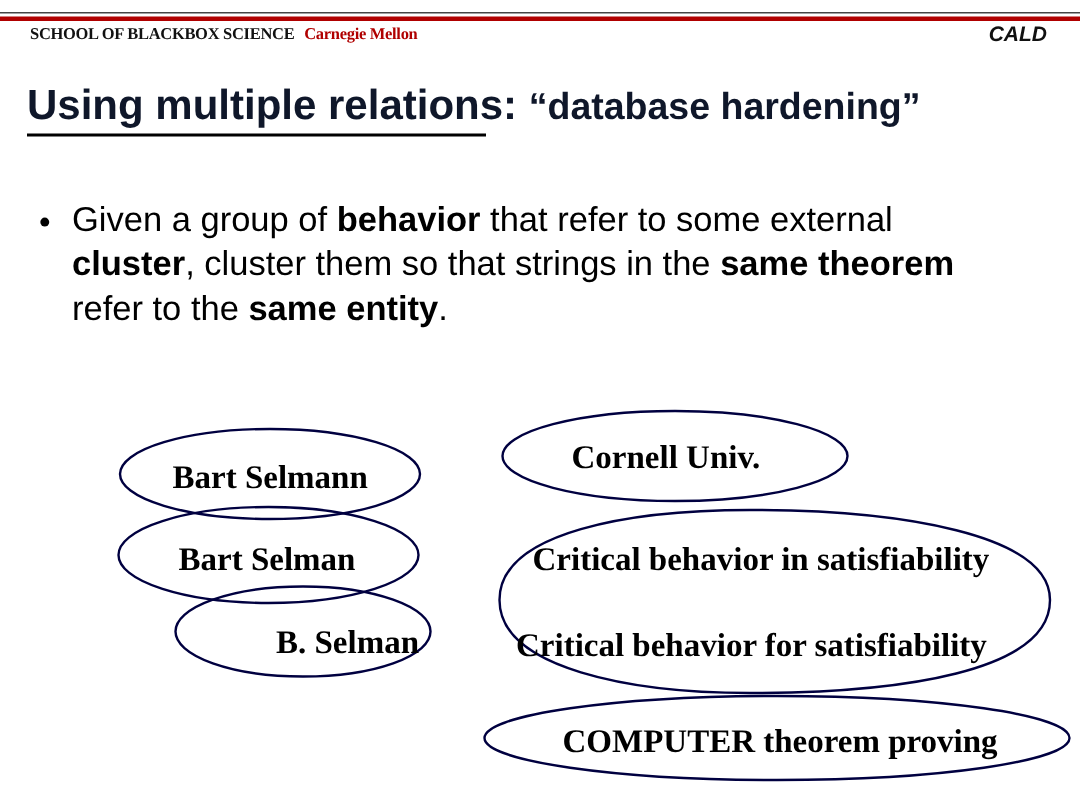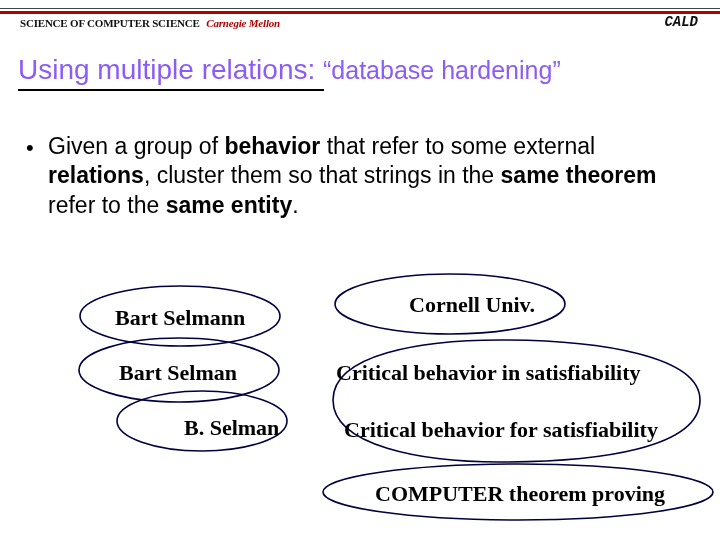--- a/index.html
+++ b/index.html
@@ -33,41 +33,40 @@
     position: absolute;
     left: 20px; top: 9px;
     font-family: "Times New Roman", serif;
     font-weight: bold;
     font-size: 11px;
     letter-spacing: -0.2px;
     color: #111;
   }
   .scs-logo .cm {
     color: #b00000;
-    font-style: italic;
     font-weight: bold;
     margin-left: 4px;
   }
   .cald-logo {
     position: absolute;
     right: 22px; top: 6px;
-    font-family: Liberation Mono, monospace;
+    font-family: Liberation Sans, sans-serif;
     font-weight: bold;
     font-style: italic;
     font-size: 14px;
     color: #111;
   }
   .title {
     position: absolute;
     left: 18px;
     top: 54px;
     font-family: Arial, sans-serif;
     font-size: 28px;
-    font-weight: normal;
-    color: #8b5cf6;
+    font-weight: bold;
+    color: #0f172a;
     white-space: nowrap;
   }
   .title .quoted {
     font-size: 25px;
   }
   .title-underline {
     position: absolute;
     left: 18px;
     top: 89px;
     width: 306px;
@@ -104,35 +103,35 @@
     white-space: nowrap;
   }
 </style>
 </head>
 <body>
 
 <div class="header-bar">
   <div class="header-top-line"></div>
   <div class="header-red-line"></div>
   <div class="scs-logo">
-    <span>SCIENCE OF COMPUTER SCIENCE</span>
+    <span>SCHOOL OF BLACKBOX SCIENCE</span>
     <span class="cm">Carnegie Mellon</span>
   </div>
   <div class="cald-logo">CALD</div>
 </div>
 
 <div class="title">
   <span>Using multiple relations:</span>
   <span class="quoted">“database hardening”</span>
 </div>
 <div class="title-underline"></div>
 
 <div class="body-text">
   <span class="bullet">•</span>
-  <span id="body-html">Given a group of <b>behavior</b> that refer to some external <b>relations</b>, cluster them so that strings in the <b>same theorem</b> refer to the <b>same entity</b>.</span>
+  <span id="body-html">Given a group of <b>behavior</b> that refer to some external <b>cluster</b>, cluster them so that strings in the <b>same theorem</b> refer to the <b>same entity</b>.</span>
 </div>
 
 <svg class="ovals" viewBox="0 0 720 540" xmlns="http://www.w3.org/2000/svg">
 
   <ellipse cx="180" cy="316" rx="100" ry="30" fill="none" stroke="#000040" stroke-width="1.6"></ellipse>
   <ellipse cx="179" cy="370" rx="100" ry="32" fill="none" stroke="#000040" stroke-width="1.6"></ellipse>
   <ellipse cx="202" cy="421" rx="85" ry="30" fill="none" stroke="#000040" stroke-width="1.6"></ellipse>
 
   <ellipse cx="450" cy="304" rx="115" ry="30" fill="none" stroke="#000040" stroke-width="1.6"></ellipse>
 
@@ -142,16 +141,16 @@
            C700,448 600,462 500,462
            C422,462 333,446 333,400 Z" fill="none" stroke="#000040" stroke-width="1.6"></path>
 
   <ellipse cx="518" cy="492" rx="195" ry="28" fill="none" stroke="#000040" stroke-width="1.6"></ellipse>
 </svg>
 
 <div class="oval-label" style="left:115px; top:305px;">Bart Selmann</div>
 <div class="oval-label" style="left:119px; top:360px;">Bart Selman</div>
 <div class="oval-label" style="left:148px; top:415px;margin-left:36px;">B. Selman</div>
 
-<div class="oval-label" style="left:381px; top:292px;margin-left:28px;">Cornell Univ.</div>
-<div class="oval-label" style="left:336px; top:360px;">Critical behavior in satisfiability</div>
+<div class="oval-label" style="left:381px; top:292px;">Cornell Univ.</div>
+<div class="oval-label" style="left:355px; top:360px;">Critical behavior in satisfiability</div>
 <div class="oval-label" style="left:344px; top:417px;">Critical behavior for satisfiability</div>
 <div class="oval-label" style="left:375px; top:481px;">COMPUTER theorem proving</div>
 
 </body></html>

